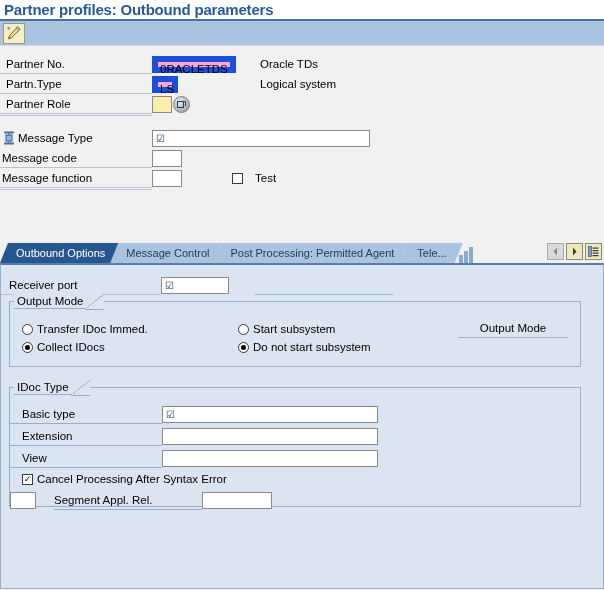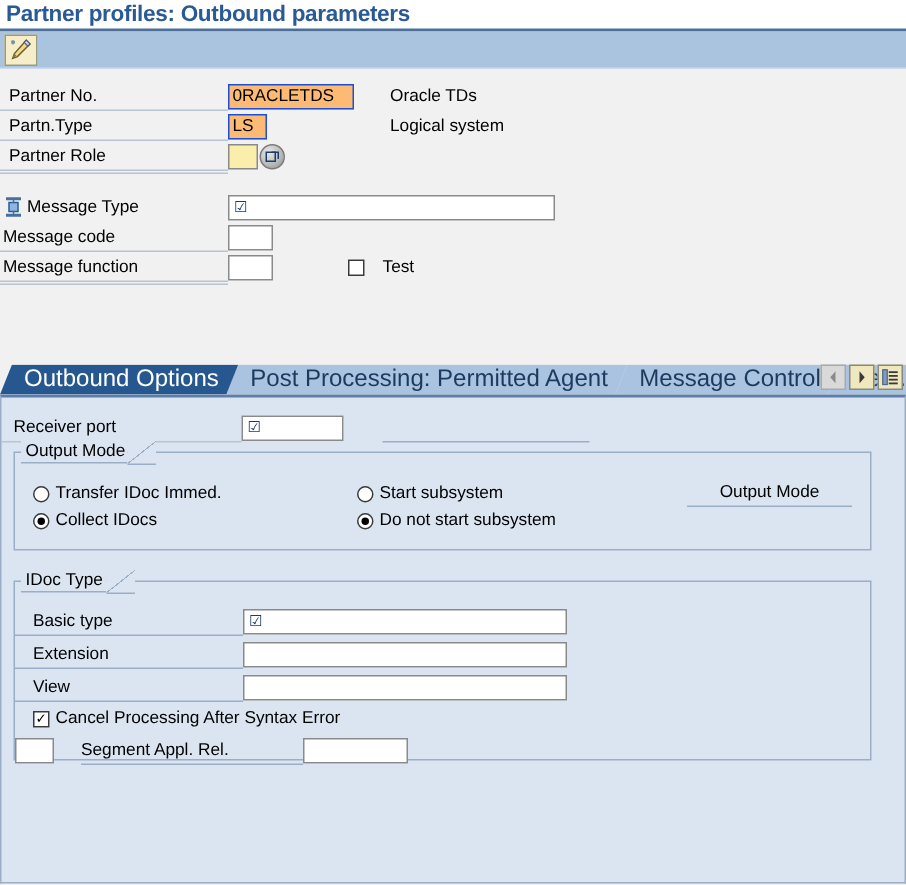--- a/index.html
+++ b/index.html
@@ -88,22 +88,22 @@
     background: #ffffff;
     height: 17px;
     font-family: "Liberation Sans", sans-serif;
     font-size: 11.5px;
     box-sizing: border-box;
     padding: 0 2px;
     color: #000;
     line-height: 15px;
   }
   .fld.readonly {
-    background: #fdba74;
-    border: 1px solid #1d4ed8;
+    background: #f9a8d4;
+    border: 6px solid #1d4ed8;
     color: #000;
   }
   .fld.req {
     background: #faeeac;
     border: 1px solid #8a8a8a;
   }
   .statictext {
     font-size: 11.5px;
     white-space: nowrap;
   }
@@ -190,21 +190,21 @@
     position: absolute;
     left: 0; top: 0;
     display: flex;
     align-items: flex-end;
     height: 22px;
   }
   .tab {
     height: 20px;
     line-height: 20px;
     padding: 0 13px 0 16px;
-    font-size: 16px;
+    font-size: 11px;
     color: #1b3a5e;
     background: #a9c3e0;
     border-top-left-radius: 0;
     margin-right: -8px;
     position: relative;
     cursor: pointer;
     white-space: nowrap;
     clip-path: polygon(8px 0, 100% 0, calc(100% - 8px) 100%, 0 100%);
     box-sizing: border-box;
   }
@@ -378,22 +378,22 @@
       <span class="cb"></span>
       <span class="lbl">Test</span>
     </div>
   </div>
   <div class="rule" style="width:152px;"></div>
 </div>
 
 <div id="tabstrip">
   <div class="tabs-inner">
     <div class="tab active">Outbound Options</div>
+    <div class="tab">Message Control</div>
     <div class="tab">Post Processing: Permitted Agent</div>
-    <div class="tab">Message Control</div>
     <div class="tab short">Tele...</div>
     <div class="tab-deco">
       <i style="height:8px;"></i>
         <i style="height:12px;"></i>
         <i style="height:16px;"></i>
     </div>
   </div>
   <div id="tabnav">
     <div class="navbtn disabled">
       <svg width="7" height="9" viewBox="0 0 7 9">

